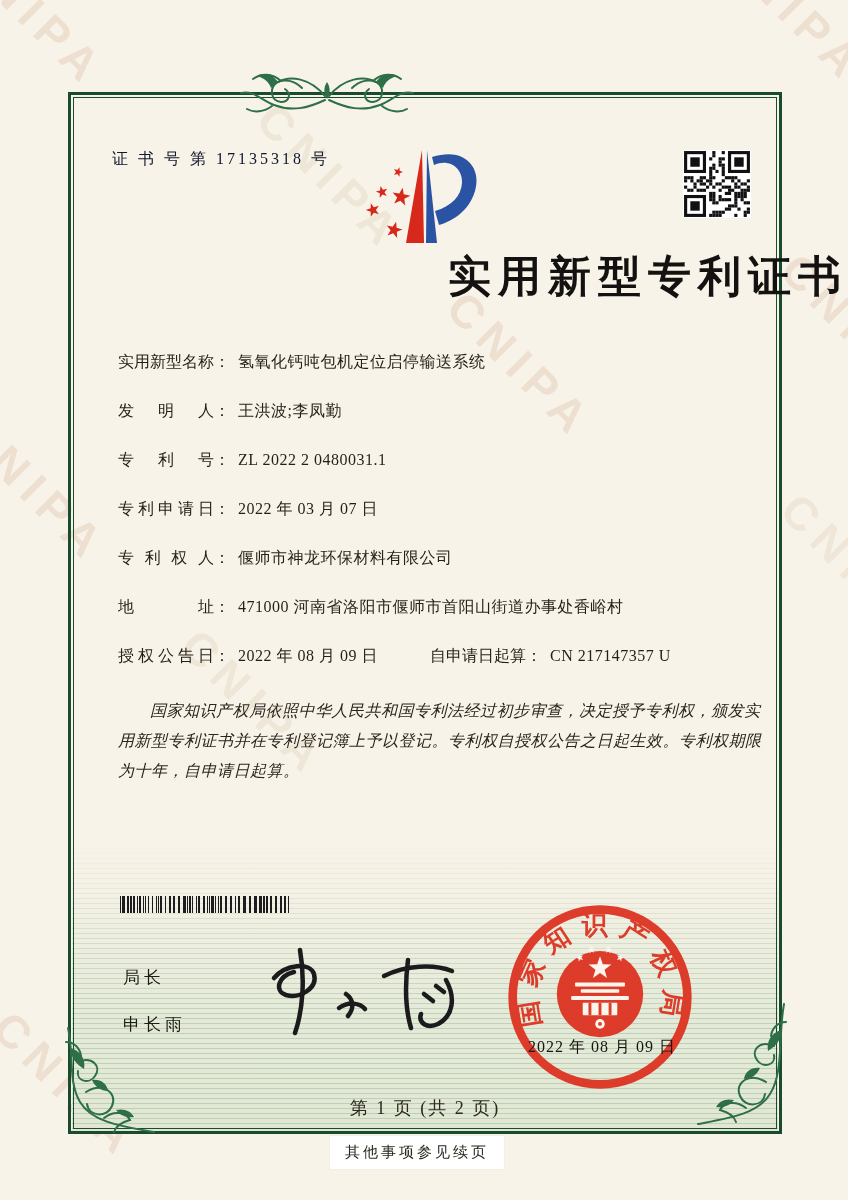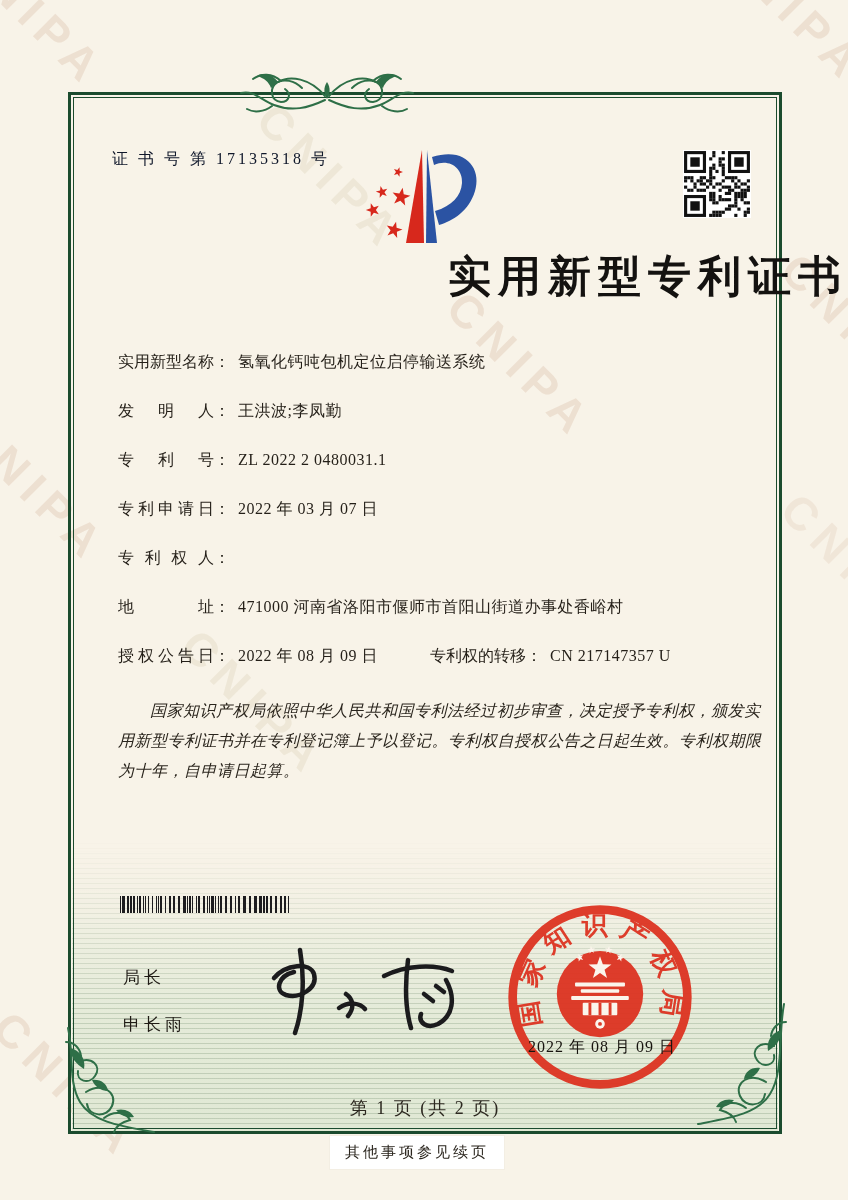--- a/index.html
+++ b/index.html
@@ -319,32 +319,33 @@
       <span class="fvalue">ZL 2022 2 0480031.1</span>
     </div>
     <div class="frow">
       <span class="flabel">专利申请日</span>
         <span class="fcolon">：</span>
       <span class="fvalue">2022 年 03 月 07 日</span>
     </div>
     <div class="frow">
       <span class="flabel">专利权人</span>
         <span class="fcolon">：</span>
+      <span class="fvalue">偃师市神龙环保材料有限公司</span>
     </div>
     <div class="frow">
       <span class="flabel">地址</span>
         <span class="fcolon">：</span>
       <span class="fvalue">471000 河南省洛阳市偃师市首阳山街道办事处香峪村</span>
     </div>
     <div class="frow">
       <span class="flabel">授权公告日</span>
         <span class="fcolon">：</span>
       <span class="fvalue">2022 年 08 月 09 日</span>
       <span class="fpair2">
-        <span class="flabel">专利权的转移</span>
+        <span class="flabel">自申请日起算</span>
           <span class="fcolon">：</span>
         <span class="fvalue">CN 217147357 U</span>
       </span>
     </div>
   </div>
 
   <div class="body-text">
     <p>国家知识产权局依照中华人民共和国专利法经过初步审查，决定授予专利权，颁发实用新型专利证书并在专利登记簿上予以登记。专利权自授权公告之日起生效。专利权期限为十年，自申请日起算。</p>
   </div>
 

